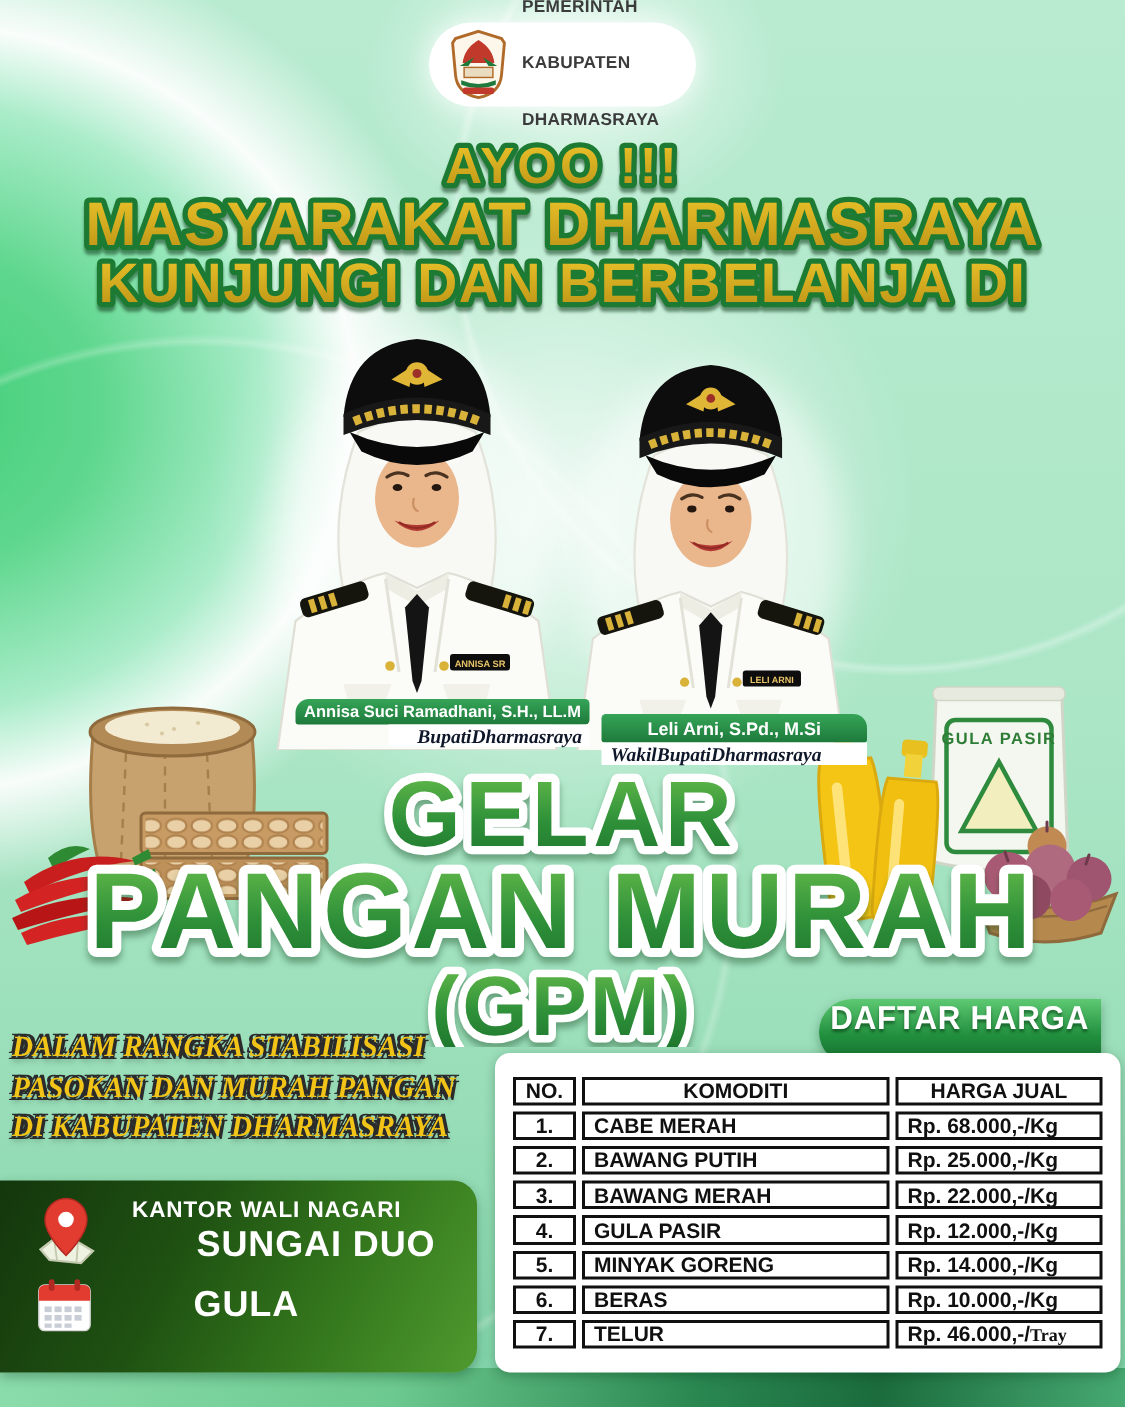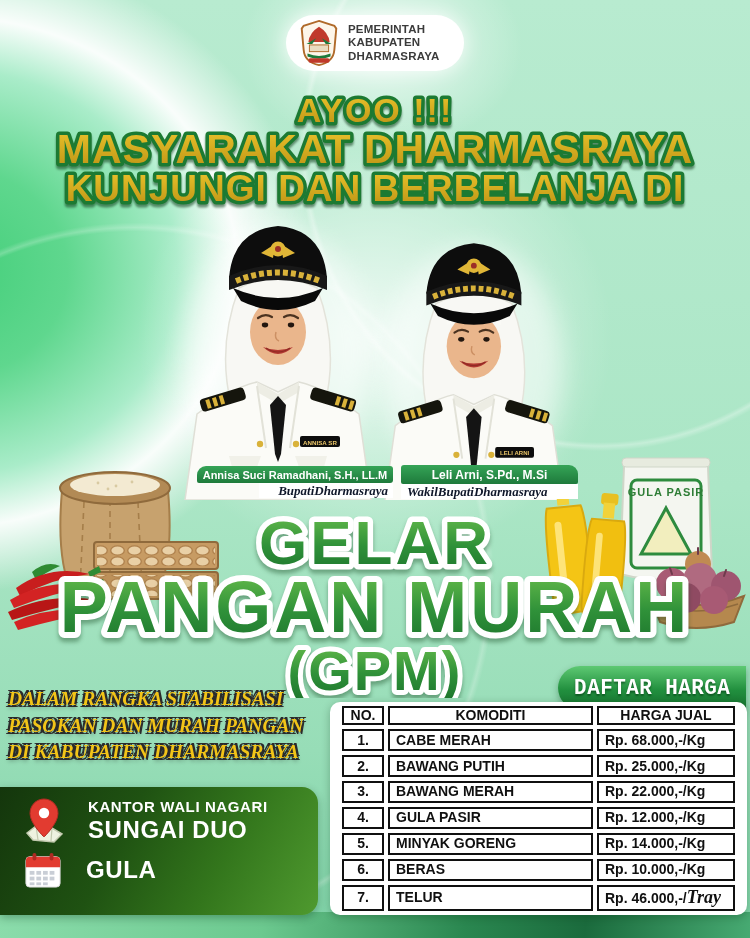--- a/index.html
+++ b/index.html
@@ -14,81 +14,81 @@
       radial-gradient(500px 440px at -7% 29%, #41ce78 0%, #5fd78e 24%, #a9ecc9 46%, rgba(255,255,255,.92) 58%, rgba(255,255,255,0) 73%),
       linear-gradient(180deg,#b8ebd0 0%, #abe6c6 52%, #97ddb7 80%, #7fd4a8 100%);
   }
   .bottom-band{position:absolute;left:0;right:0;bottom:0;height:26px;z-index:1;
     background:linear-gradient(97deg,#8bdcab 0%, #6cc98f 35%, #2a8750 62%, #1b6b3d 78%, #47aa72 100%);}
   
   .header-badge{position:absolute;left:50%;top:15px;transform:translateX(-50%);z-index:3;
     width:178px;height:56px;background:#fff;border-radius:30px;
     display:flex;align-items:center;gap:8px;padding:5px 12px;box-sizing:border-box;
     box-shadow:0 0 20px rgba(255,255,255,.9);}
-  .org-lines{display:flex;flex-direction:column;justify-content:center;}
+  .org-lines{display:flex;flex-direction:column;justify-content:center;gap:24px;}
   .org-lines div{font-size:11.5px;font-weight:700;color:#3b3b3b;line-height:1.18;letter-spacing:.2px;}
   
   .headline-svg{position:absolute;left:0;top:82px;width:750px;height:130px;z-index:2;}
   .headline-svg text{font-family:"Liberation Sans",sans-serif;font-weight:700;
     paint-order:stroke;stroke:#1c7a32;stroke-linejoin:round;
     filter:drop-shadow(0 3px 1px rgba(15,60,25,.55));}
   
   .officials{position:absolute;left:165px;top:200px;width:420px;height:300px;z-index:2;}
   
   .name-block{position:absolute;z-index:4;}
   .nb-left{left:197px;top:466px;width:196px;}
-  .nb-right{left:401px;top:465px;width:177px;}
+  .nb-right{left:401px;top:476px;width:177px;}
   .name-green{background:linear-gradient(180deg,#35a457,#1e7a3b);color:#fff;font-weight:700;
     text-align:center;padding:3px 4px 2px;border-radius:9px 3px 3px 2px;white-space:nowrap;}
   .nb-left .name-green{font-size:11px;}
   .nb-right .name-green{font-size:12px;border-radius:3px 9px 2px 2px;}
   .name-white{background:#fff;color:#0f172a;font-family:"Liberation Serif",serif;font-style:italic;
     font-weight:700;font-size:13px;line-height:15px;height:15px;white-space:nowrap;}
   .nb-left .name-white{margin-left:62px;text-align:right;padding-right:5px;}
   .nb-right .name-white{text-align:left;padding-left:6px;}
   
   .event-title{position:absolute;left:0;top:486px;width:750px;height:212px;z-index:4;}
   .event-title text{font-family:"Liberation Sans",sans-serif;font-weight:700;
     paint-order:stroke;stroke:#ffffff;stroke-linejoin:round;
     filter:drop-shadow(0 4px 2px rgba(20,70,30,.40));}
   
   .food-left{position:absolute;left:0;top:450px;width:230px;height:200px;z-index:3;}
   .food-right{position:absolute;left:528px;top:450px;width:222px;height:200px;z-index:3;}
   
-  .price-badge{position:absolute;right:4px;top:666px;width:188px;height:44px;z-index:5;
+  .price-badge{position:absolute;right:16px;top:666px;width:188px;height:44px;z-index:5;
     background:linear-gradient(180deg,#5ec973 0%, #218f3e 55%, #17712f 100%);
-    border-radius:24px 0 0 24px;display:flex;align-items:center;justify-content:center;
-    box-shadow:0 3px 7px rgba(0,60,20,.35);font-family:Liberation Mono, monospace;}
+    border-radius:24px 0 0 24px;display:flex;align-items:flex-start;justify-content:center;
+    box-shadow:0 3px 7px rgba(0,60,20,.35);}
   .price-badge span{color:#fff;font-size:22px;font-weight:700;letter-spacing:.5px;
     transform:scaleX(.95);text-shadow:0 2px 2px rgba(0,50,15,.55);white-space:nowrap;}
   
   .tagline{position:absolute;left:8px;top:686px;width:312px;z-index:5;font-family:Liberation Serif, serif;}
   .tagline div{font-size:19.5px;font-weight:700;font-style:italic;color:#f2c418;line-height:1.37;
     white-space:nowrap;
     text-shadow:-2px -2px 0 #2b2b2b,2px -2px 0 #2b2b2b,-2px 2px 0 #2b2b2b,2px 2px 0 #2b2b2b,0 3px 4px rgba(0,0,0,.35);}
   
   .venue-panel{position:absolute;left:0;top:787px;width:318px;height:128px;z-index:5;
     background:linear-gradient(118deg,#14360c 0%, #1f5212 38%, #33761c 68%, #4f9a2f 100%);
     border-radius:0 16px 16px 0;box-sizing:border-box;padding:11px 10px 0 24px;
     box-shadow:0 3px 8px rgba(0,40,15,.3);}
   .venue-row{display:flex;align-items:center;gap:24px;margin-bottom:7px;}
   .venue-text div:first-child{font-size:15px;font-weight:700;color:#fff;letter-spacing:.6px;line-height:1.2;}
-  .venue-text div:last-child{font-size:24px;font-weight:700;color:#fff;letter-spacing:.6px;line-height:1.15;}
+  .venue-text div:last-child{font-size:24px;font-weight:700;color:#fff;letter-spacing:.6px;line-height:1.15;margin-left:43px;}
   
   .price-card{position:absolute;left:330px;top:702px;width:417px;height:213px;z-index:5;
-    background:#fff;border-radius:10px;box-sizing:border-box;padding:0 8px;
+    background:#fff;border-radius:10px;box-sizing:border-box;padding:12px 8px;
     box-shadow:0 2px 8px rgba(0,40,15,.28);}
   .price-card table{width:100%;height:100%;border-collapse:separate;border-spacing:4px 4px;table-layout:fixed;}
   .price-card th,.price-card td{border:2px solid #101010;font-weight:700;color:#101010;
     font-size:14px;padding:0 6px;height:19px;line-height:1.05;box-sizing:border-box;white-space:nowrap;overflow:hidden;}
   .price-card th{text-align:center;font-size:14px;}
   .c-no{text-align:center;}
   .c-kom{text-align:left;}
   .c-hrg{text-align:left;}
-  .serif{font-family:"Liberation Serif",serif;font-weight:700;font-size:18px;font-style:italic;}
+  .serif{font-family:"Liberation Serif",serif;font-weight:700;font-size:12px;}
 </style>
 </head>
 <body>
 
 <div class="poster">
 
   <div class="bottom-band"></div>
 
   <div class="header-badge">
     <svg width="42" height="48" viewBox="0 0 42 50">

